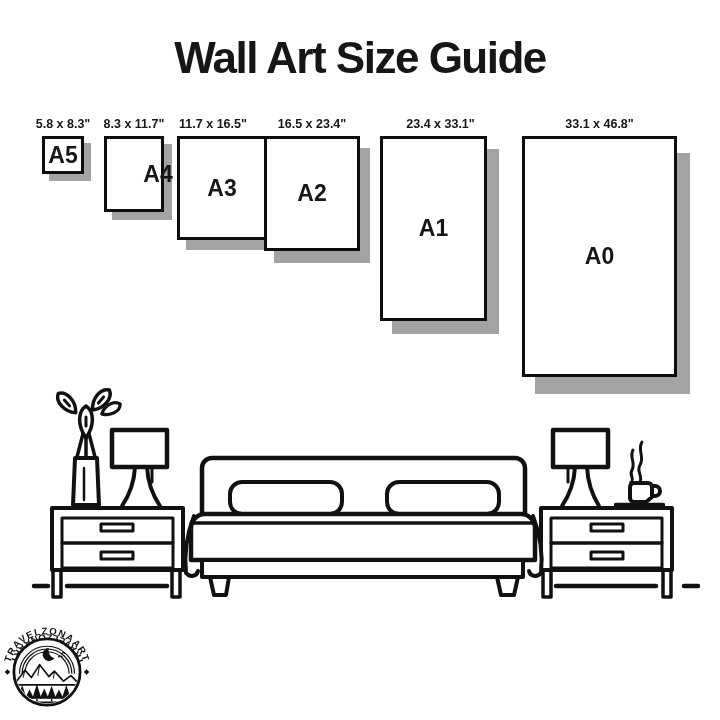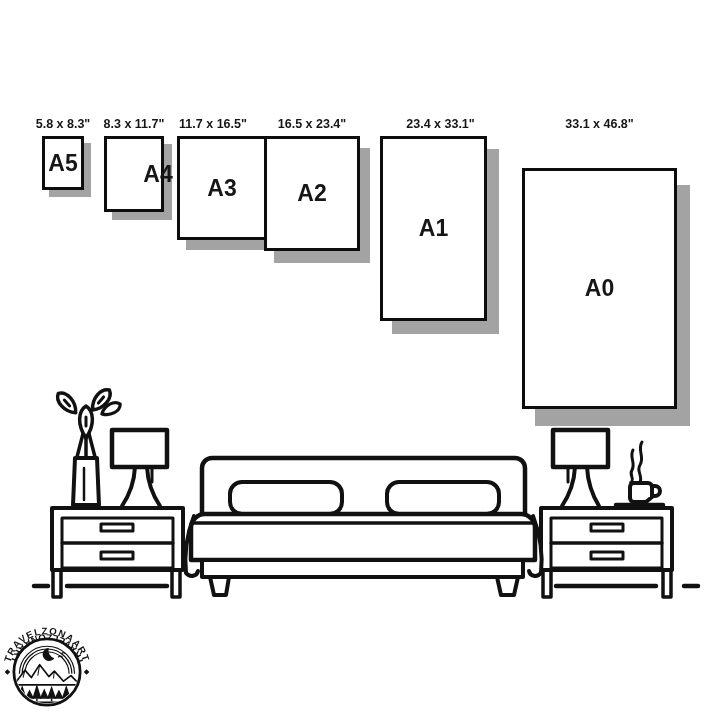--- a/index.html
+++ b/index.html
@@ -25,44 +25,45 @@
   
   .website{position:absolute;top:672px;left:401px;width:300px;text-align:center;
            font-size:34px;font-weight:bold;letter-spacing:-0.5px;color:#141414;}
   .logo{position:absolute;top:626px;left:1px;width:92px;height:92px;}
 </style>
 </head>
 <body>
 
 <div class="page">
 
+  <div class="title">Wall Art Size Guide</div>
 
   <div class="size-group" style="left:42px;width:42px;">
     <div class="size-label">5.8 x 8.3"</div>
-    <div class="paper" style="width:42px;height:54px;box-shadow:7px 7px 0 #a3a3a3;">A5</div>
+    <div class="paper" style="width:42px;height:38px;box-shadow:7px 7px 0 #a3a3a3;">A5</div>
   </div>
   <div class="size-group" style="left:104px;width:60px;">
     <div class="size-label">8.3 x 11.7"</div>
     <div class="paper" style="width:60px;height:76px;box-shadow:8px 8px 0 #a3a3a3;padding-left:48px;">A4</div>
   </div>
   <div class="size-group" style="left:177px;width:72px;">
     <div class="size-label">11.7 x 16.5"</div>
     <div class="paper" style="width:90px;height:104px;box-shadow:9px 10px 0 #a3a3a3;">A3</div>
   </div>
   <div class="size-group" style="left:264px;width:96px;">
     <div class="size-label">16.5 x 23.4"</div>
     <div class="paper" style="width:96px;height:115px;box-shadow:10px 12px 0 #a3a3a3;">A2</div>
   </div>
   <div class="size-group" style="left:380px;width:121px;">
     <div class="size-label">23.4 x 33.1"</div>
     <div class="paper" style="width:107px;height:185px;box-shadow:12px 13px 0 #a3a3a3;">A1</div>
   </div>
   <div class="size-group" style="left:522px;width:155px;">
     <div class="size-label">33.1 x 46.8"</div>
-    <div class="paper" style="width:155px;height:241px;box-shadow:13px 17px 0 #a3a3a3;margin-top:32px;">A0</div>
+    <div class="paper" style="width:155px;height:241px;box-shadow:13px 17px 0 #a3a3a3;">A0</div>
   </div>
 
   <svg class="scene" width="720" height="720" viewBox="0 0 720 720" fill="none" stroke="#111" stroke-width="4" stroke-linecap="round" stroke-linejoin="round">
 
     <g>
       <rect x="53" y="570" width="8" height="27" stroke-width="3.5" fill="#fff"></rect>
       <rect x="172" y="570" width="8" height="27" stroke-width="3.5" fill="#fff"></rect>
       <rect x="52" y="508" width="131" height="62" fill="#fff"></rect>
       <rect x="62" y="518" width="111" height="25" stroke-width="3"></rect>
       <rect x="62" y="543" width="111" height="25" stroke-width="3"></rect>

